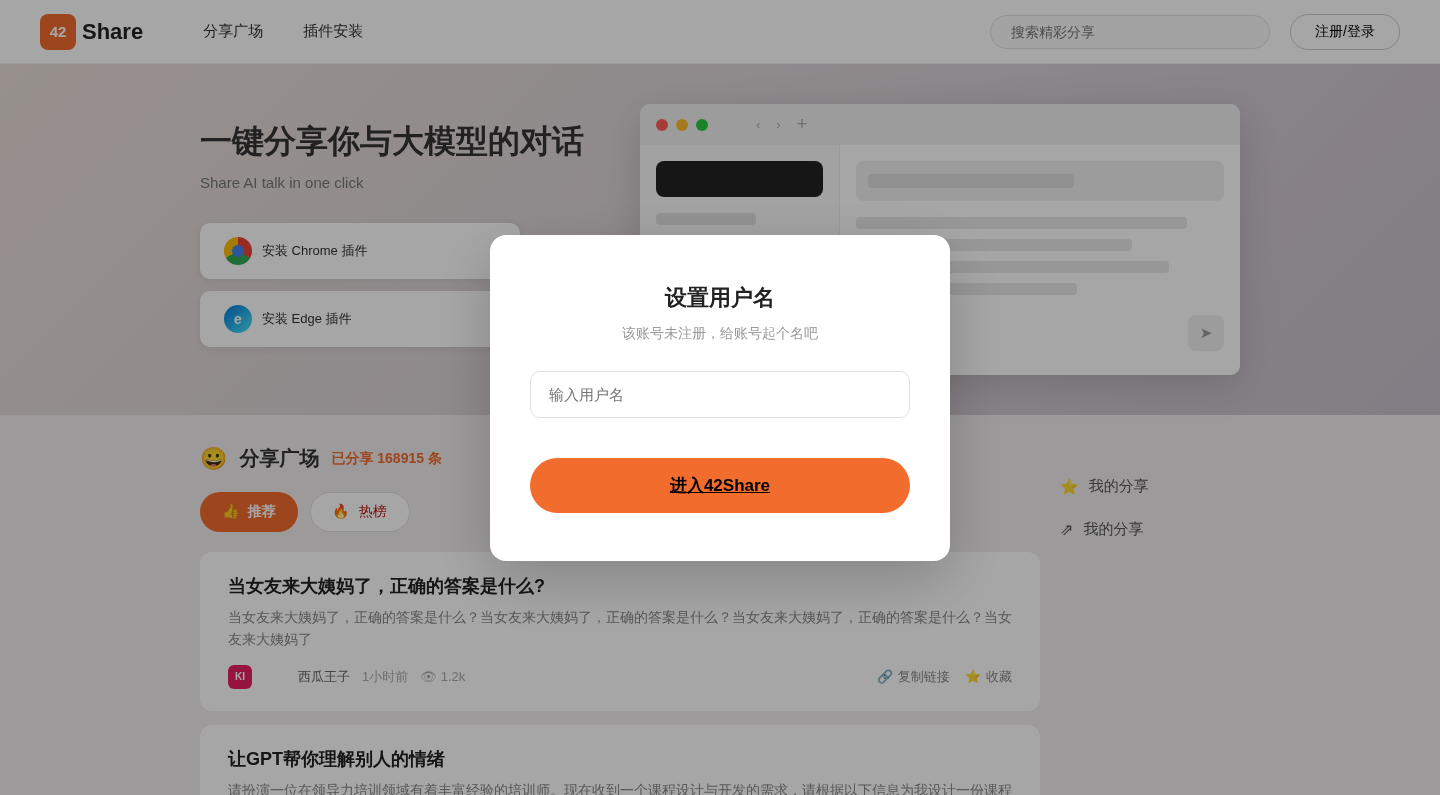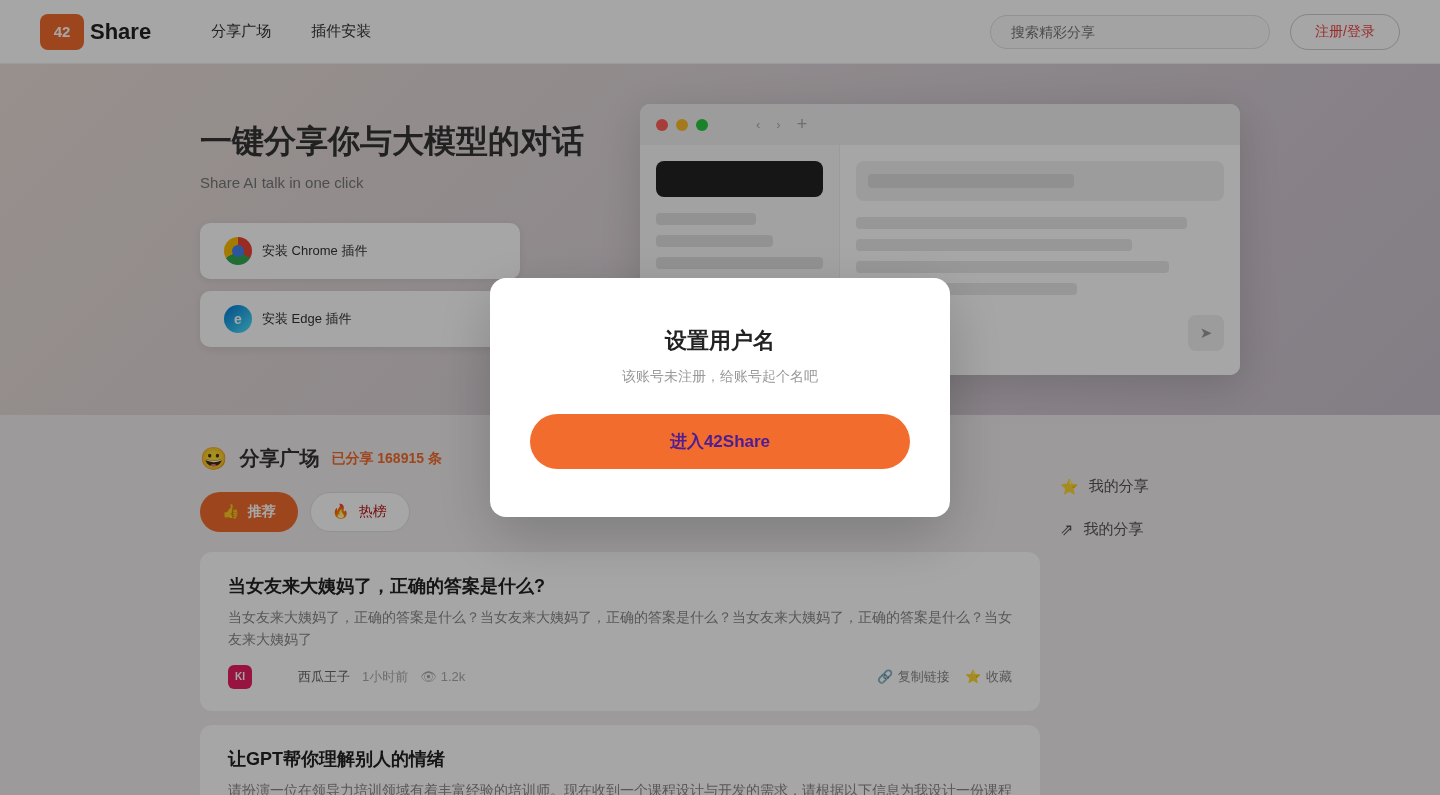--- a/index.html
+++ b/index.html
@@ -5,37 +5,37 @@
     * { box-sizing: border-box; margin: 0; padding: 0; }
     body { font-family: -apple-system, BlinkMacSystemFont, 'Segoe UI', sans-serif; background: #f5f0ee; overflow: hidden; }
 
     
     .navbar {
       display: flex; align-items: center; padding: 0 40px; height: 64px;
       background: #fff; border-bottom: 1px solid #eee; position: relative; z-index: 10;
     }
     .logo { display: flex; align-items: center; gap: 6px; margin-right: 60px; }
     .logo-box {
-      width: 44px; height: 36px; background: #f26c2e; border-radius: 8px;
+      width: 36px; height: 36px; background: #f26c2e; border-radius: 8px;
       display: flex; align-items: center; justify-content: center;
       color: #fff; font-weight: 900; font-size: 15px;
     }
     .logo-text { font-size: 22px; font-weight: 700; color: #222; }
     .nav-links { display: flex; gap: 40px; }
     .nav-link { font-size: 15px; color: #333; cursor: pointer; text-decoration: none; }
     .search-bar {
       margin-left: auto; margin-right: 20px;
       border: 1px solid #e0e0e0; border-radius: 24px;
       padding: 8px 20px; width: 280px; font-size: 14px; color: #999;
       background: #fafafa; display: flex; align-items: center;
     }
     .search-bar input { border: none; background: transparent; outline: none; width: 100%; font-size: 14px; color: #666; }
     .login-btn {
       border: 1px solid #ccc; border-radius: 24px; padding: 8px 24px;
-      font-size: 14px; color: #ef4444; cursor: pointer; background: #fff;
+      font-size: 14px; color: #000000; cursor: pointer; background: #fff;
     }
 
     
     .hero {
       background: linear-gradient(135deg, #e8ddd8 0%, #ddd5d8 40%, #c9c0cc 100%);
       padding: 40px 200px 40px 200px;
       display: flex; align-items: center; justify-content: space-between;
       min-height: 320px; position: relative;
     }
     .hero-left { flex: 1; }
@@ -138,23 +138,24 @@
       display: flex; flex-direction: column; align-items: center;
     }
     .modal-title { font-size: 22px; font-weight: 700; color: #222; margin-bottom: 12px; }
     .modal-subtitle { font-size: 14px; color: #999; margin-bottom: 28px; }
     .modal-input {
       width: 100%; border: 1px solid #e0e0e0; border-radius: 10px;
       padding: 14px 18px; font-size: 15px; color: #333; outline: none;
       margin-bottom: 40px;
     }
     .modal-btn {
-      width: 100%; background: #f26c2e; color: #4c1d95; border: none;
+      width: 100%; background: #f26c2e; color: #000000; border: none;
       border-radius: 30px; padding: 16px; font-size: 17px; font-weight: 600;
       cursor: pointer;
+      text-decoration: underline;
     }
   </style>
 </head>
 <body>
 
 <nav class="navbar">
   <div class="logo">
     <div class="logo-box">
       <span>42</span>
     </div>
@@ -277,15 +278,16 @@
         <span>我的分享</span>
       </div>
     </div>
   </div>
 </section>
 
 <div class="overlay">
   <div class="modal">
     <div class="modal-title">设置用户名</div>
     <div class="modal-subtitle">该账号未注册，给账号起个名吧</div>
+    <input class="modal-input" type="text" placeholder="输入用户名" style="">
     <button class="modal-btn">进入42Share</button>
   </div>
 </div>
 
 </body></html>

